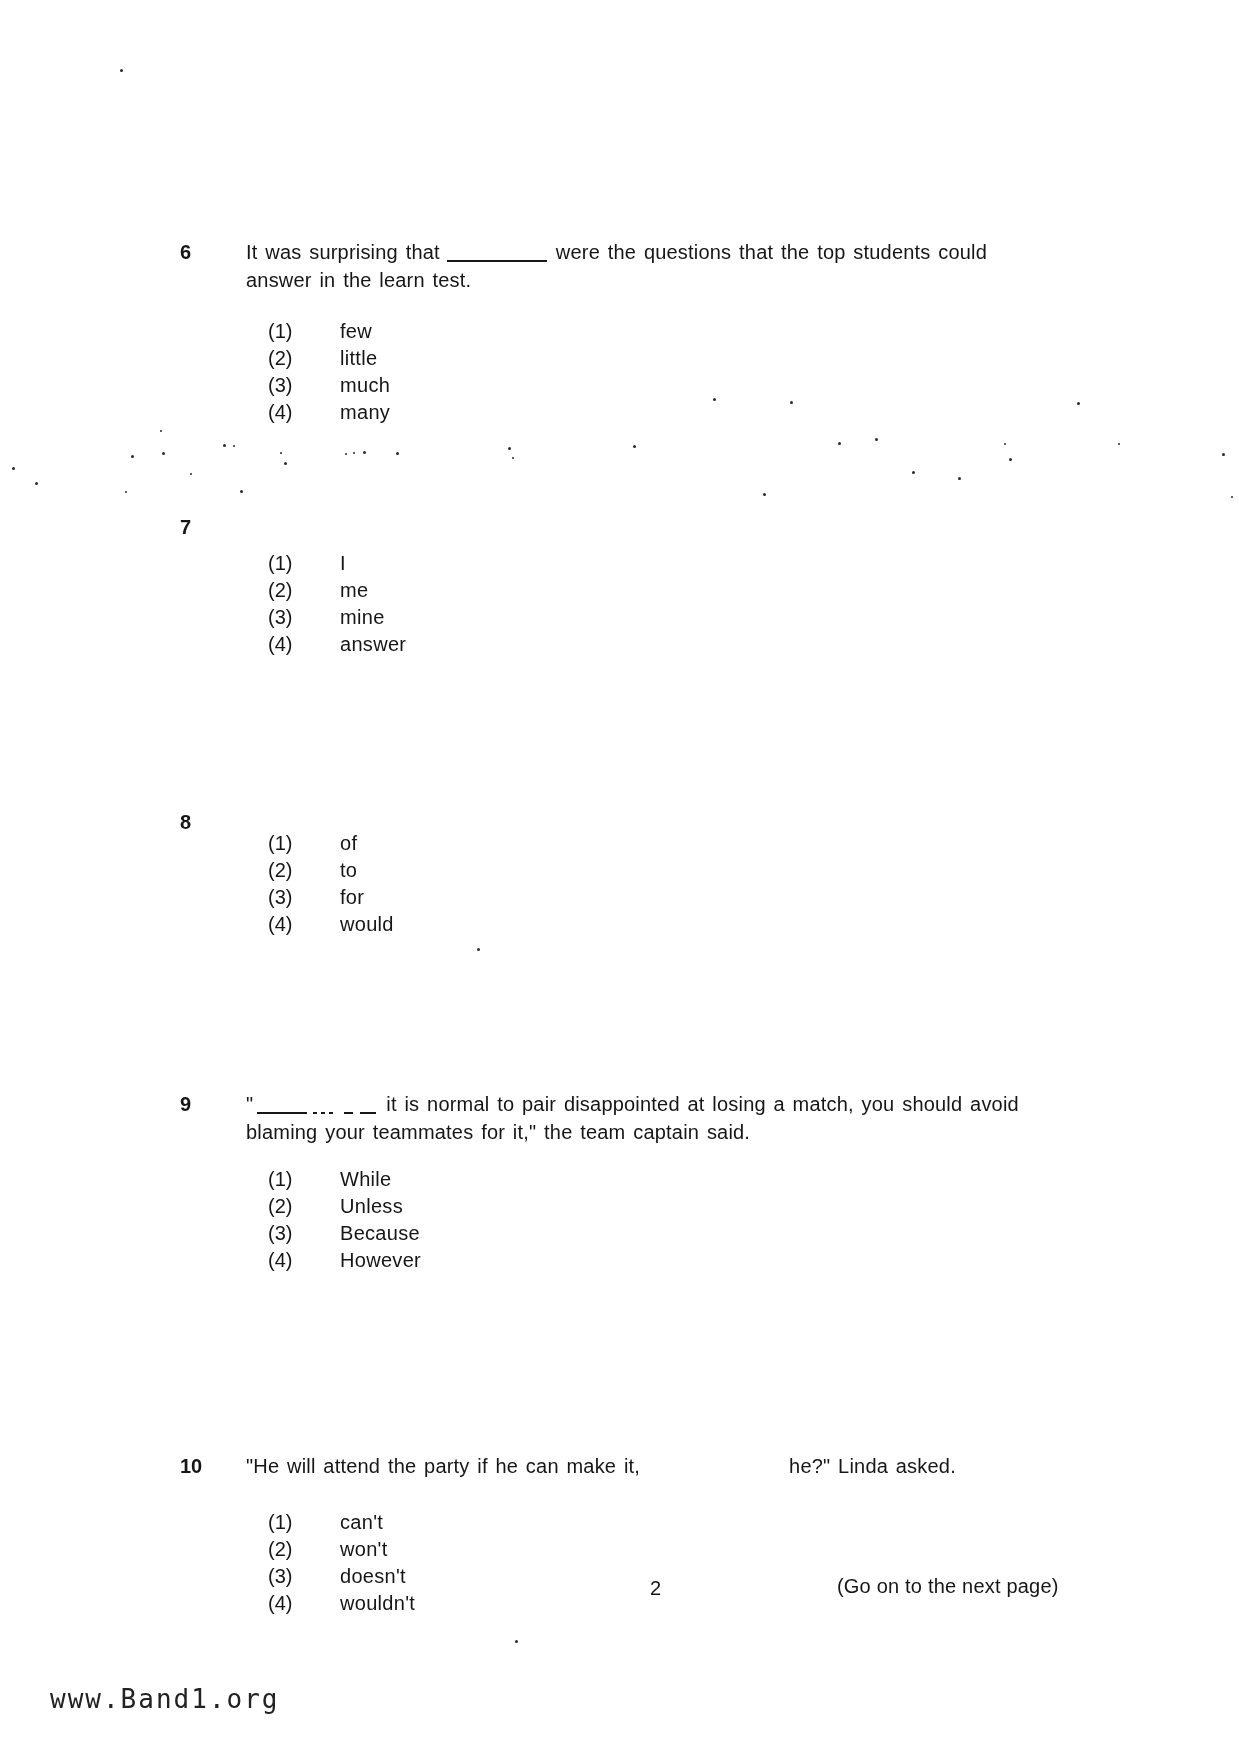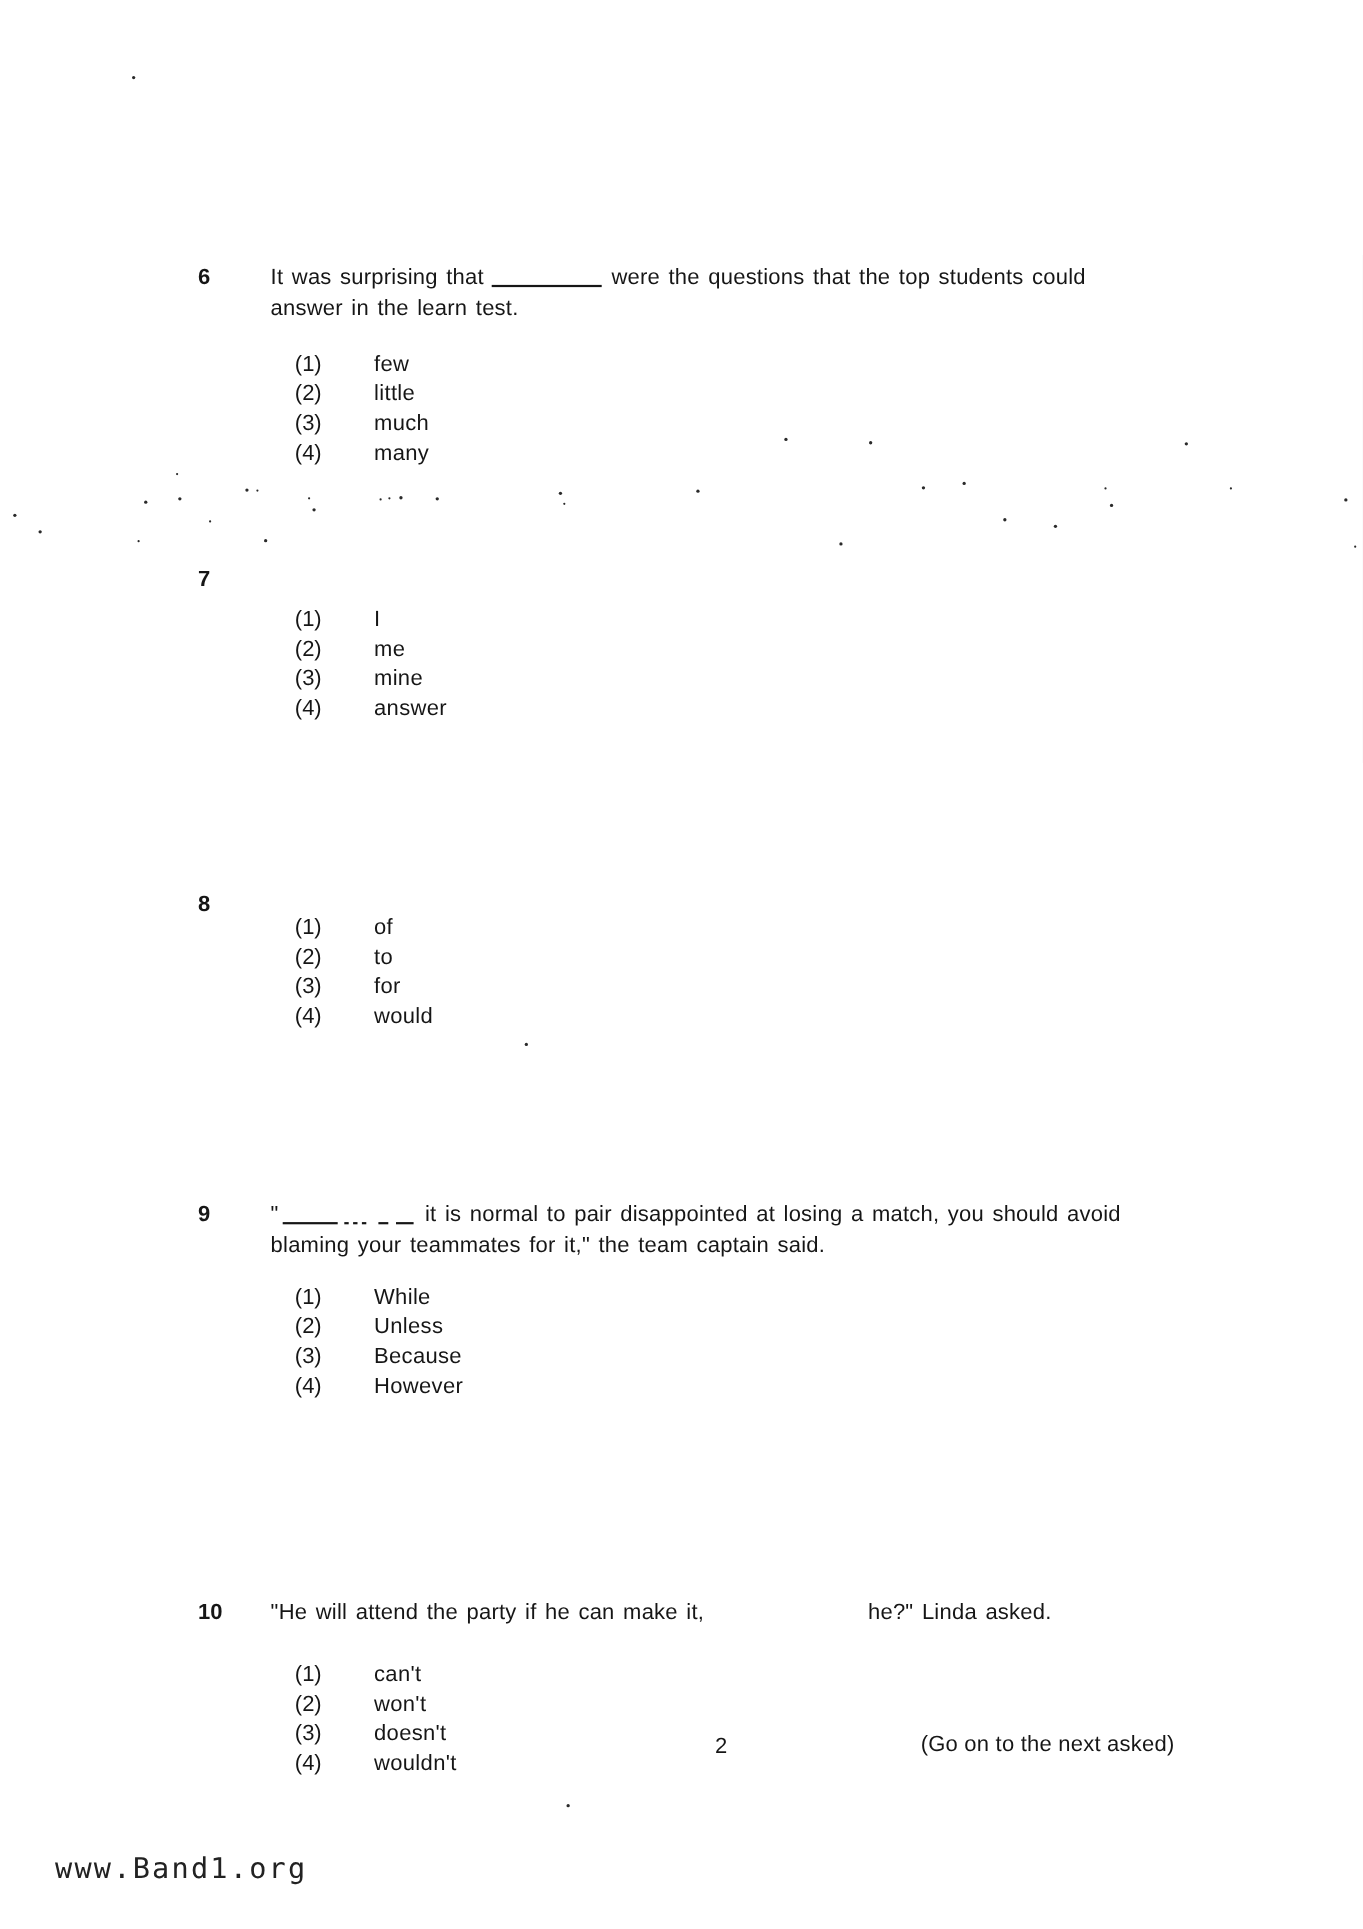--- a/index.html
+++ b/index.html
@@ -244,21 +244,21 @@
           </li>
         <li>
             <span class="olabel">(4)</span>
             <span class="otext">wouldn't</span>
           </li>
       </ul>
     </div>
   </section>
 
   <div class="footer-pagenum">2</div>
-  <div class="footer-note">(Go on to the next asked)</div>
+  <div class="footer-note">(Go on to the next page)</div>
 
   <div class="watermark">www.Band1.org</div>
 
   <div id="noise">
       <div class="speck" style="left: 120px; top: 69px; width: 3px; height: 3px;"></div>
       <div class="speck" style="left: 713px; top: 398px; width: 3px; height: 3px;"></div>
       <div class="speck" style="left: 790px; top: 401px; width: 3px; height: 3px;"></div>
       <div class="speck" style="left: 1077px; top: 402px; width: 3px; height: 3px;"></div>
       <div class="speck" style="left: 875px; top: 438px; width: 3px; height: 3px;"></div>
       <div class="speck" style="left: 160px; top: 430px; width: 2px; height: 2px;"></div>

